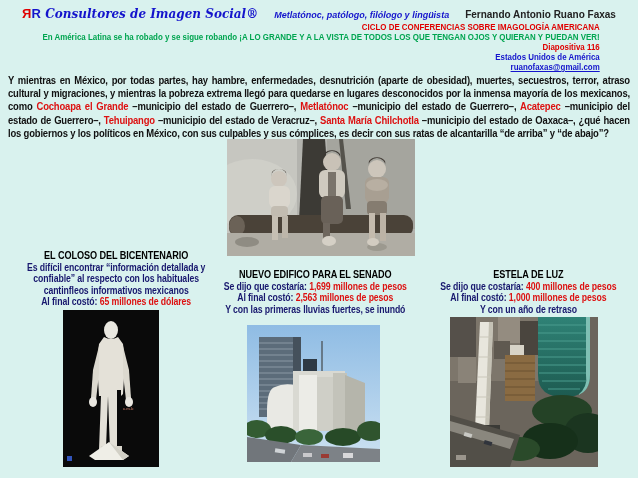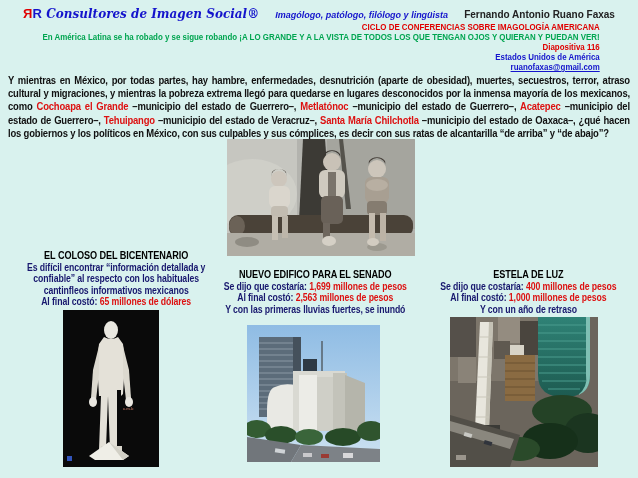--- a/index.html
+++ b/index.html
@@ -51,21 +51,21 @@
 <body>
 
 <div class="slide">
 
   <div class="hdr">
     <div class="hdr-row">
       <span>
         <span class="logo-ya">Я</span><span class="logo-r">R</span>
         <span class="logo-script">Consultores de Imagen Social®</span>
       </span>
-      <span class="cred">Imagólogo, patólogo, filólogo y lingüista</span>
+      <span class="cred">Metlatónoc, patólogo, filólogo y lingüista</span>
       <span class="author">Fernando Antonio Ruano Faxas</span>
     </div>
     <div class="h-line h-red">CICLO DE CONFERENCIAS SOBRE IMAGOLOGÍA AMERICANA</div>
     <div class="h-line h-green">En América Latina se ha robado y se sigue robando ¡A LO GRANDE Y A LA VISTA DE TODOS LOS QUE TENGAN OJOS Y QUIERAN Y PUEDAN VER!</div>
     <div class="h-line h-red">Diapositiva 116</div>
     <div class="h-line h-blue">Estados Unidos de América</div>
     <div class="h-line"><span class="email">ruanofaxas@gmail.com</span></div>
   </div>
 
   <div class="bodytext"><span>Y mientras en México, por todas partes, hay hambre, enfermedades, desnutrición (aparte de obesidad), muertes, secuestros, terror, atraso cultural y migraciones, y mientras la pobreza extrema llegó para quedarse en lugares desconocidos por la inmensa mayoría de los mexicanos, como </span><span class="red">Cochoapa el Grande</span><span> –municipio del estado de Guerrero–, </span><span class="red">Metlatónoc</span><span> –municipio del estado de Guerrero–, </span><span class="red">Acatepec</span><span> –municipio del estado de Guerrero–, </span><span class="red">Tehuipango</span><span> –municipio del estado de Veracruz–, </span><span class="red">Santa María Chilchotla</span><span> –municipio del estado de Oaxaca–, ¿qué hacen los gobiernos y los políticos en México, con sus culpables y sus cómplices, es decir con sus ratas de alcantarilla “de arriba” y “de abajo”?</span></div>

